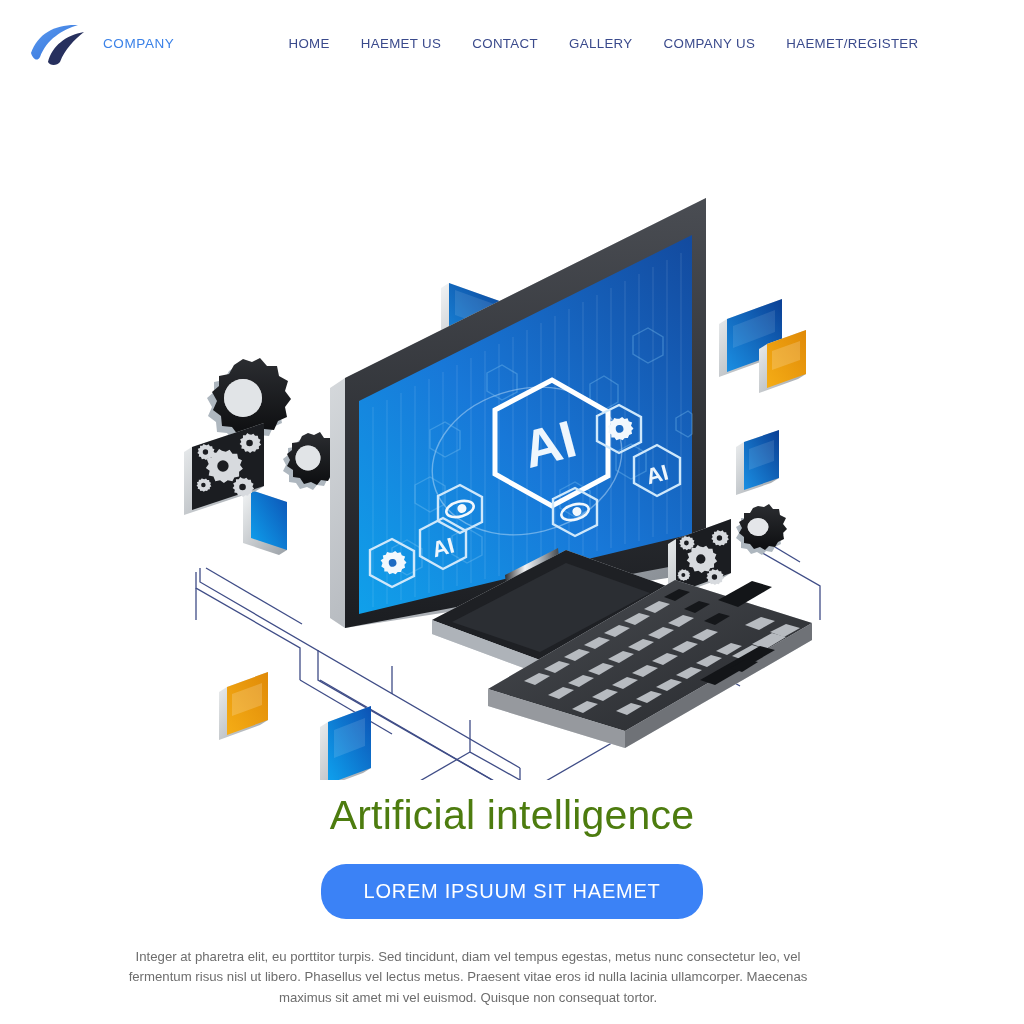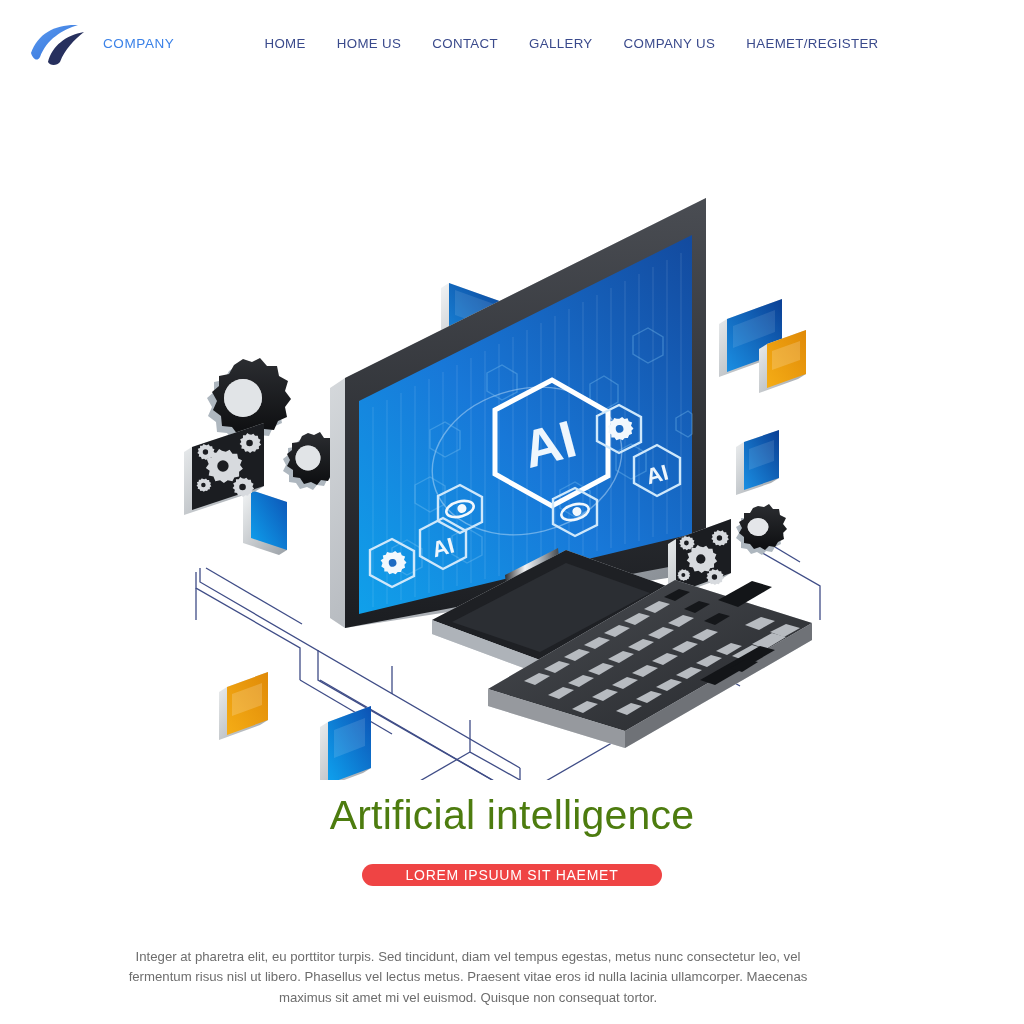--- a/index.html
+++ b/index.html
@@ -14,41 +14,41 @@
   
   .header {
     position: absolute; top: 0; left: 0; width: 1024px; height: 86px;
     display: flex; align-items: center;
   }
   .brand { display: flex; align-items: center; margin-left: 28px; gap: 9px; }
   .brand-logo { width: 66px; height: 44px; display: block; }
   .brand-name {
     font-size: 13.5px; letter-spacing: .6px; color: #3b82e8; font-weight: 400;
   }
-  .nav { display: flex; align-items: center; gap: 31px; margin-left: 90px; }
+  .nav { display: flex; align-items: center; gap: 31px; margin-left: 114px; }
   .nav-link {
     font-size: 13.3px; letter-spacing: .35px; color: #3a4a8c;
     text-decoration: none; white-space: nowrap; font-weight: 400;
   }
 
   
   .hero { position: absolute; top: 120px; left: 0; width: 1024px; height: 660px; }
   .hero svg { display: block; width: 1024px; height: 660px; }
 
   
   .headline {
     position: absolute; top: 792px; left: 0; width: 1024px;
     text-align: center; font-size: 41px; font-weight: 400;
     color: #4d7c0f; letter-spacing: .2px;
   }
   .cta-wrap { position: absolute; top: 864px; left: 0; width: 1024px; text-align: center; }
   .cta {
-    display: inline-block; background: #ef4444; color: #ffffff;
-    font-size: 14px; letter-spacing: .75px; font-weight: 400;
-    padding: 3px 43px; border: none; border-radius: 25px; cursor: pointer;
+    display: inline-block; background: #3b82f6; color: #ffffff;
+    font-size: 20px; letter-spacing: .75px; font-weight: 400;
+    padding: 16px 43px; border: none; border-radius: 25px; cursor: pointer;
     font-family: "Liberation Sans", sans-serif;
   }
   .blurb {
     position: absolute; top: 947px; left: 50%; transform: translateX(-50%);
     width: 690px; text-align: center; font-size: 13.2px; line-height: 1.55;
     color: #6d6d6d;
   }
 </style>
 </head>
 <body>
@@ -68,21 +68,21 @@
           </defs>
           <path d="M3 32 C10 12 28 3 50 4 C34 9 19 18 12 36 C9 41 5 38 3 32 Z" fill="url(#lgBlue)"></path>
           <path d="M20 41 C24 25 38 14 56 11 C46 19 37 28 32 41 C29 45 22 45 20 41 Z" fill="#27305e"></path>
         </svg>
       </span>
       <span class="brand-name">COMPANY</span>
     </div>
 
     <nav class="nav">
       <a class="nav-link" href="#">HOME</a>
-      <a class="nav-link" href="#">HOME US</a>
+      <a class="nav-link" href="#">HAEMET US</a>
       <a class="nav-link" href="#">CONTACT</a>
       <a class="nav-link" href="#">GALLERY</a>
       <a class="nav-link" href="#">COMPANY US</a>
       <a class="nav-link" href="#">HAEMET/REGISTER</a>
     </nav>
   </div>
 
   <div class="hero">
     <svg viewBox="0 0 1024 660" xmlns="http://www.w3.org/2000/svg">
       <defs>

